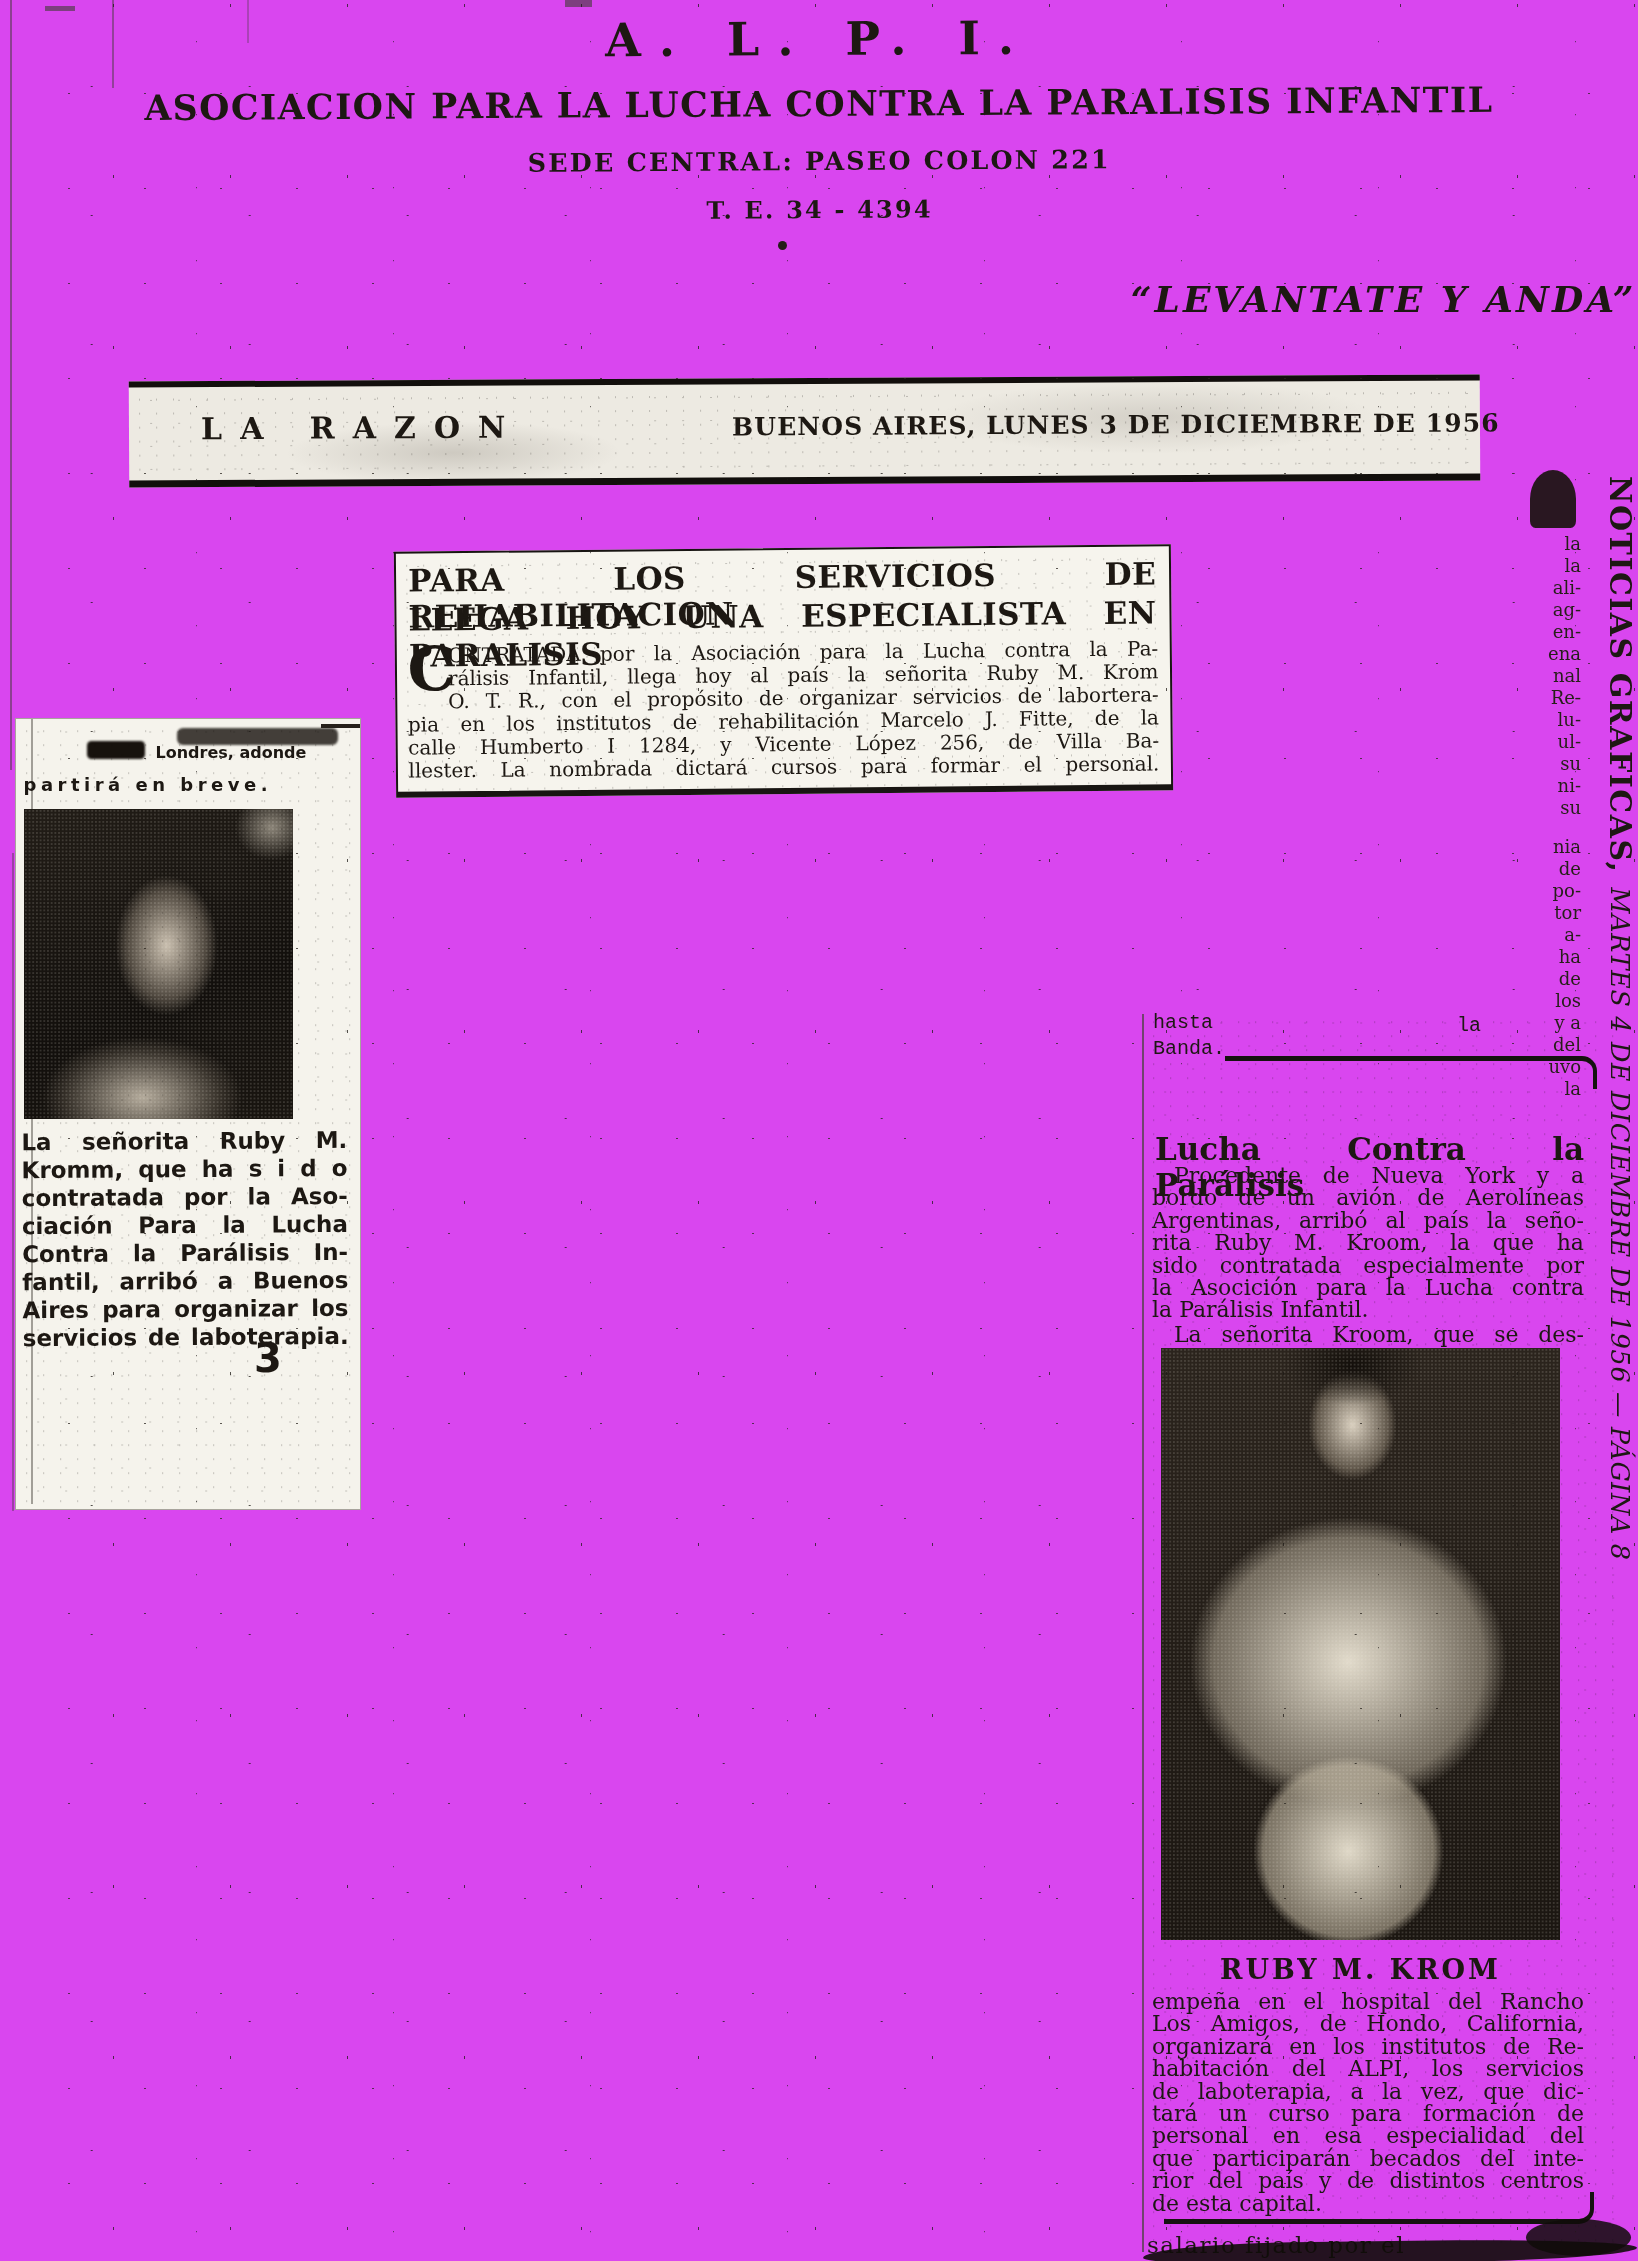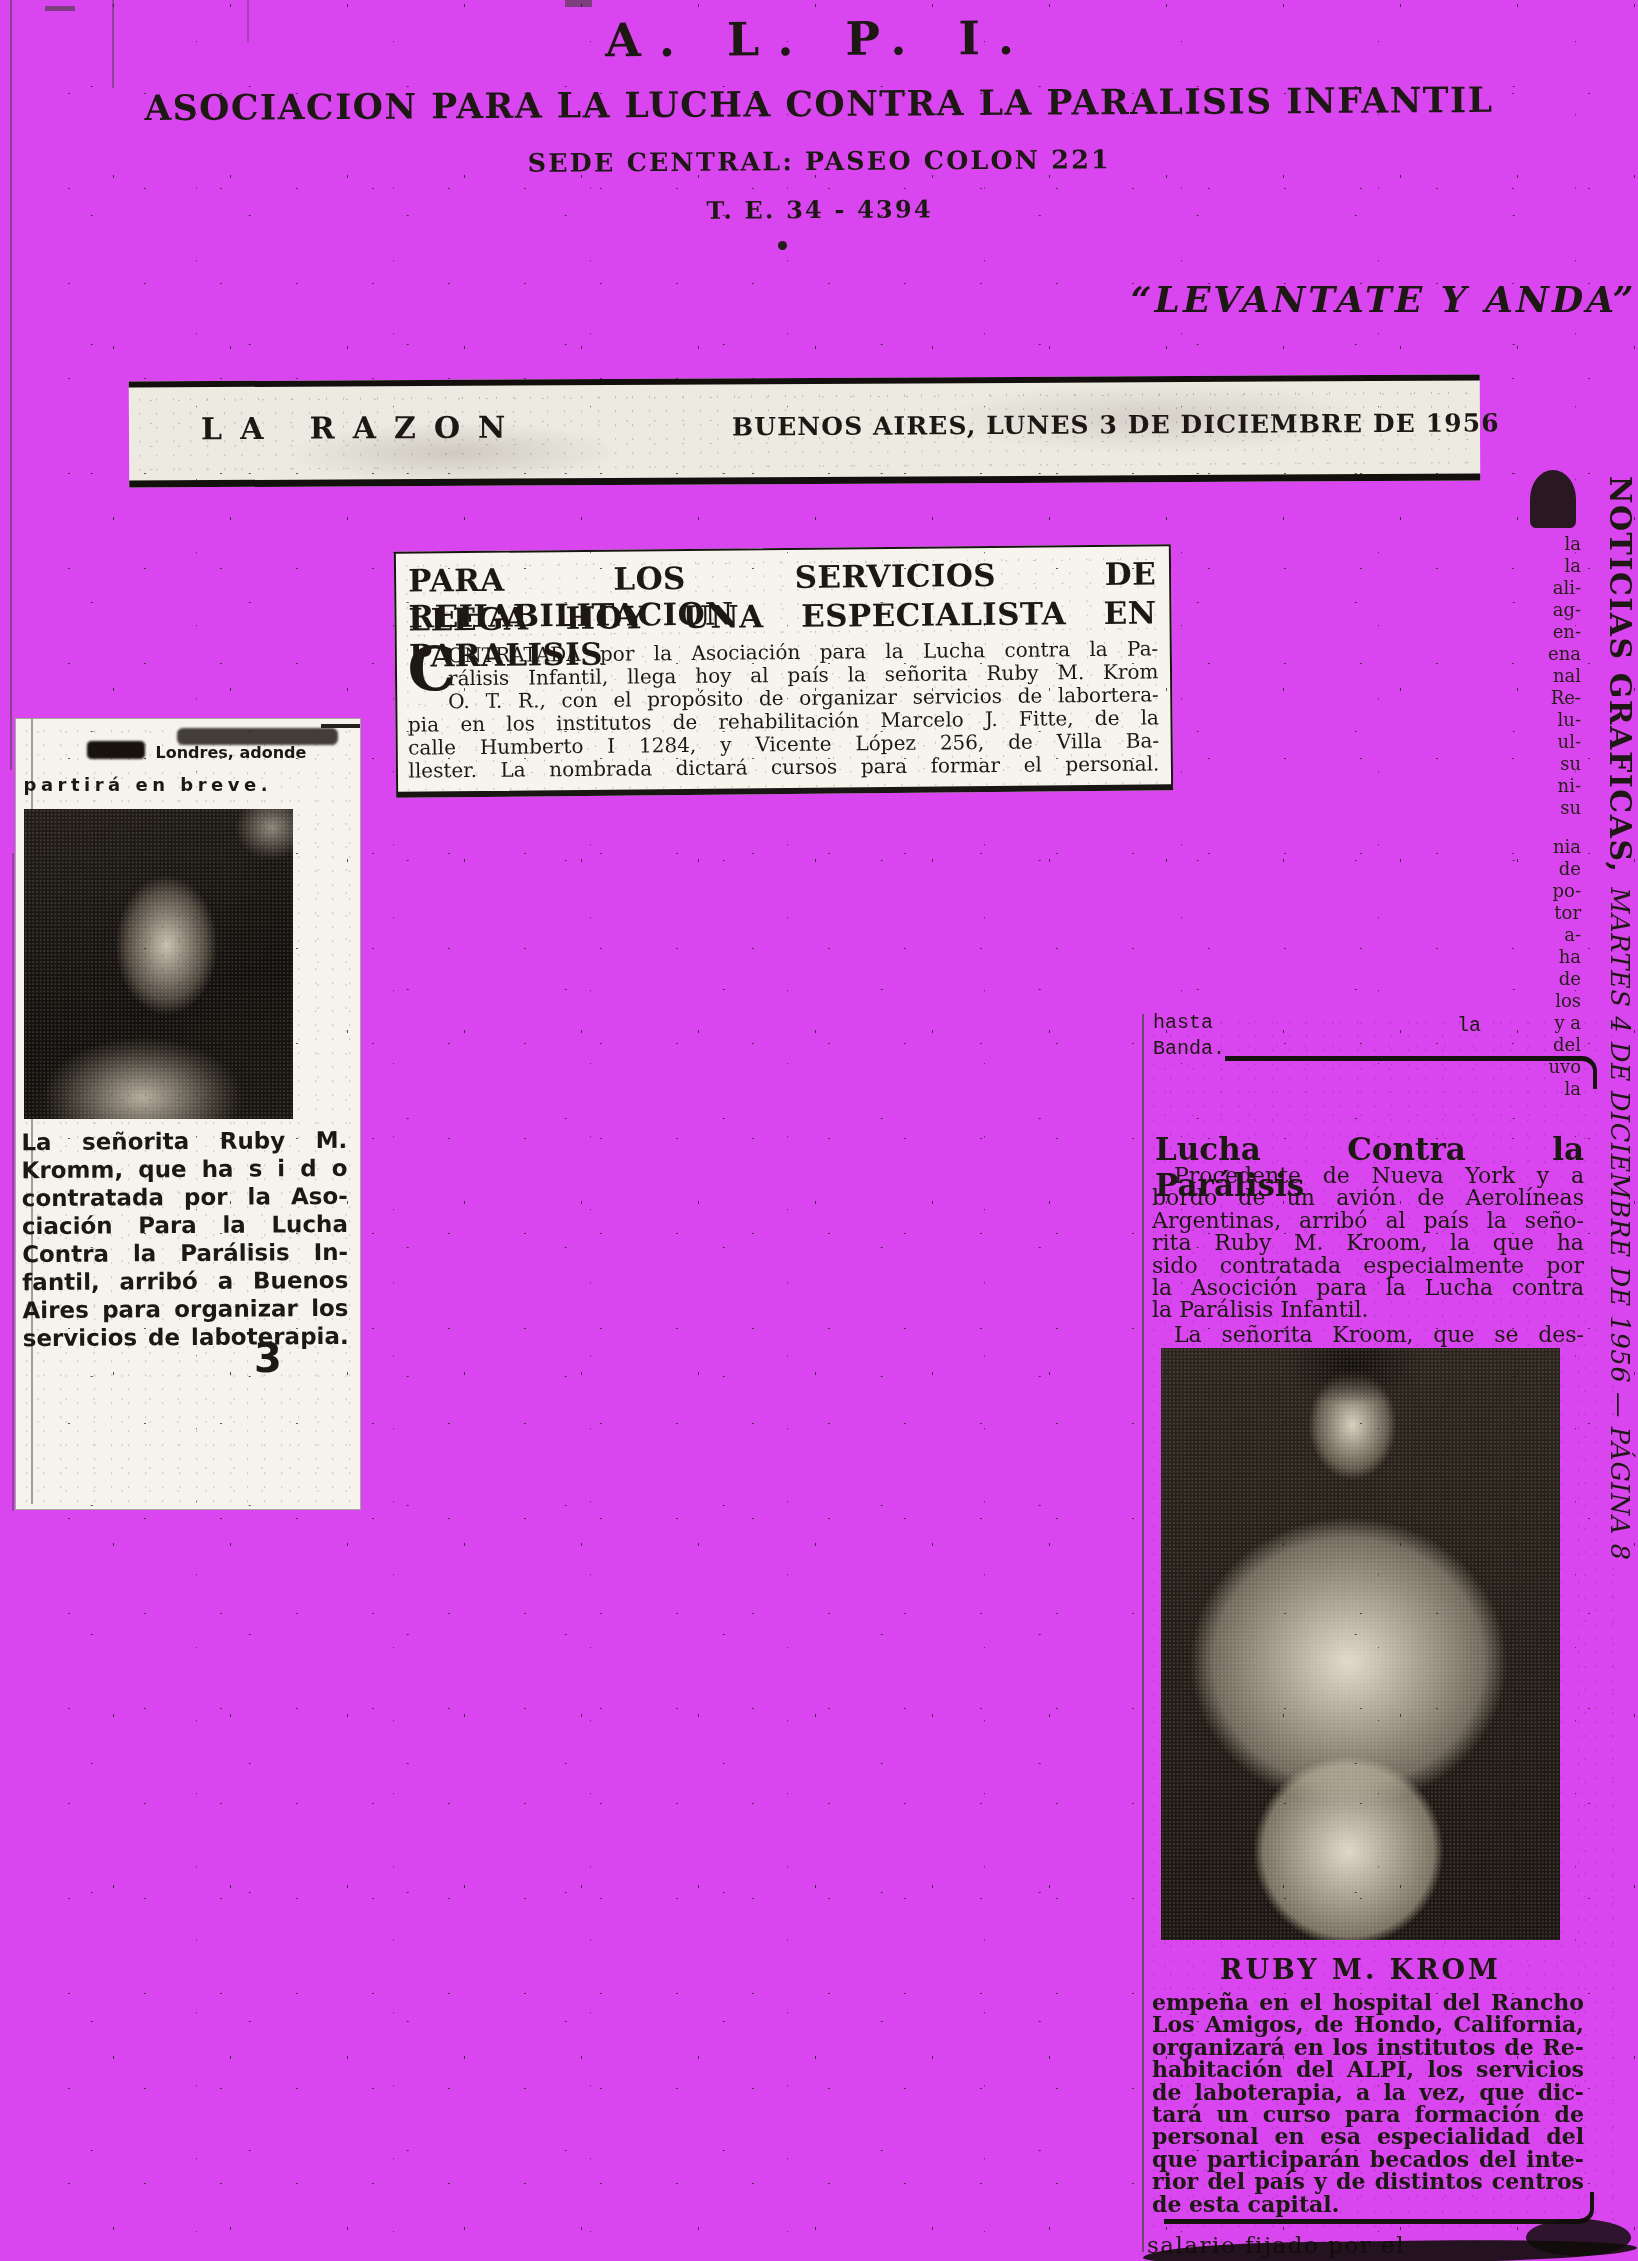--- a/index.html
+++ b/index.html
@@ -192,21 +192,21 @@
       <div class="jline">la Asocición para la Lucha contra</div>
       <div class="jline">la Parálisis Infantil.</div>
     </div>
   <div class="abs rbody" style="top:1324px;">
       <div class="jline"> La señorita Kroom, que se des-</div>
     </div>
   <div class="abs photo-right">
       <div class="halftone"></div>
     </div>
   <div class="abs rcap">RUBY M. KROM</div>
-  <div class="abs rbody lastleft" style="top:1991px;line-height:22.4px;font-weight:bold;">
+  <div class="abs rbody lastleft" style="top:1991px;line-height:22.4px;">
       <div class="jline">empeña en el hospital del Rancho</div>
       <div class="jline">Los Amigos, de Hondo, California,</div>
       <div class="jline">organizará en los institutos de Re-</div>
       <div class="jline">habitación del ALPI, los servicios</div>
       <div class="jline">de laboterapia, a la vez, que dic-</div>
       <div class="jline">tará un curso para formación de</div>
       <div class="jline">personal en esa especialidad del</div>
       <div class="jline">que participarán becados del inte-</div>
       <div class="jline">rior del país y de distintos centros</div>
       <div class="jline">de esta capital.</div>

